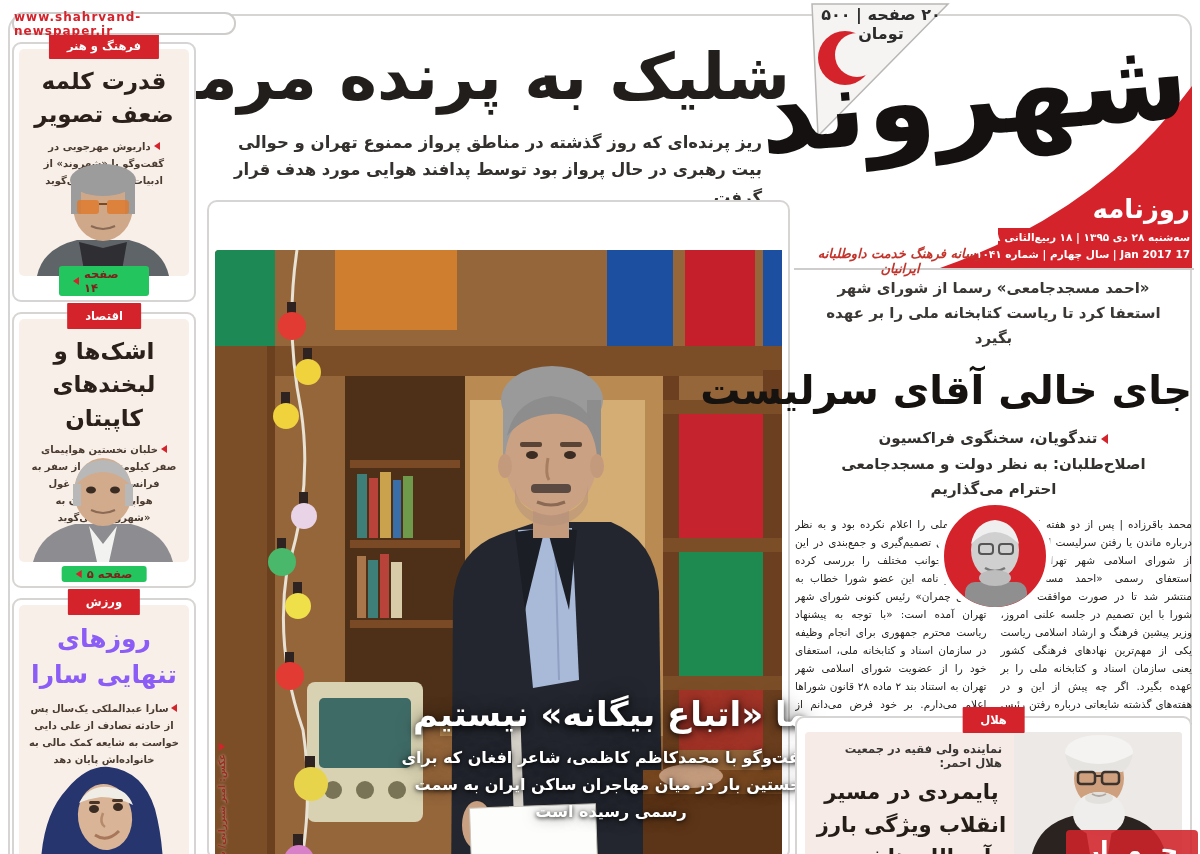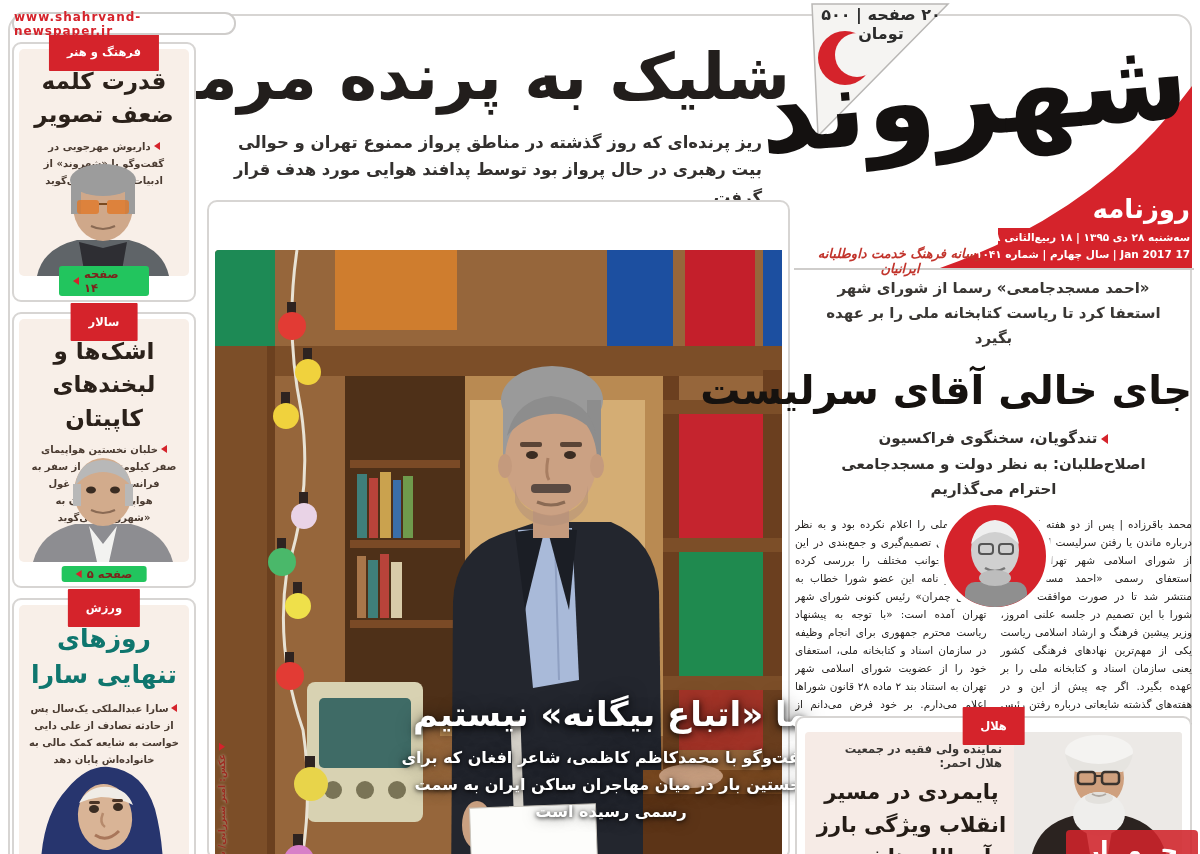--- a/index.html
+++ b/index.html
@@ -70,28 +70,28 @@
   }
   
   .side-box { position:absolute; left:12px; width:184px; background:#fff;
     border:2px solid #d7d5d3; border-radius:9px; z-index:3; }
   .sb1 { top:42px;  height:260px; }
   .sb2 { top:312px; height:276px; }
   .sb3 { top:598px; height:300px; }
   .tag {
     position:absolute; top:-11px; left:50%; transform:translateX(-50%);
     background:#d5232b; color:#fff; font-size:11.5px; font-weight:bold;
-    padding:12px 18px; white-space:nowrap; z-index:4; border-radius:1px;
+    padding:6px 18px; white-space:nowrap; z-index:4; border-radius:1px;
   }
   .side-inner { position:absolute; left:5px; right:5px; top:5px; bottom:24px;
     background:#f8efe8; border-radius:5px; overflow:hidden; text-align:center; }
   .sb3 .side-inner { bottom:5px; }
   .side-title { margin-top:16px; font-size:23px; font-weight:bold; color:#2b211a;
     line-height:1.45; padding:0 12px; }
-  .sb3 .side-title { font-size:25px; color:#0f766e; }
+  .sb3 .side-title { font-size:25px; color:#8b5cf6; }
   .side-sub { margin-top:6px; font-size:10px; font-weight:bold; color:#4a3b31;
     line-height:1.7; padding:0 10px; }
   .side-sub .tri-s { margin-left:3px; }
   .side-photo { position:absolute; left:0; right:0; bottom:0; }
   .side-foot { position:absolute; bottom:4px; left:50%; transform:translateX(-50%);
     background:#22c55e; padding:1px 14px; border-radius:3px; z-index:4; }
   
   .main-art { position:absolute; left:795px; top:276px; width:397px; z-index:3; text-align:center; }
   .kicker { font-size:15px; font-weight:bold; color:#3a3734; line-height:1.65; padding:0 30px; }
   .art-title { margin-top:10px; font-size:40px; font-weight:bold; color:#16120f; white-space:nowrap;
@@ -296,21 +296,21 @@
       <path d="M 74 62 Q 86 68 98 62" stroke="#8a6a54" stroke-width="2" fill="none"></path>
     </svg>
   </div>
   <div class="side-foot pageref">
     <span class="tri-s"></span>
     <span>صفحه ۱۴</span>
   </div>
 </div>
 
 <div class="side-box sb2">
-  <div class="tag">سالار</div>
+  <div class="tag">اقتصاد</div>
   <div class="side-inner rtl">
     <div class="side-title">اشک‌ها و لبخندهای کاپیتان</div>
     <div class="side-sub">
       <span class="tri-s"></span><span>خلبان نخستین هواپیمای صفر کیلومتر ایران از سفر به فرانسه و دیدار از غول هواپیماساز جهان به «شهروند» می‌گوید</span>
     </div>
     <svg class="side-photo" width="172" height="110" viewBox="0 0 172 110">
       <path d="M 16 110 Q 24 80 58 72 L 114 72 Q 148 80 156 110 Z" fill="#8d8d91"></path>
       <polygon points="72,74 86,92 100,74 92,110 80,110" fill="#f2f2f0"></polygon>
       <ellipse cx="86" cy="40" rx="29" ry="34" fill="#d2ab8c"></ellipse>
       <path d="M 58 34 Q 62 8 86 8 Q 110 8 114 34 Q 102 20 86 20 Q 70 20 58 34 Z" fill="#b8b8b8"></path>

